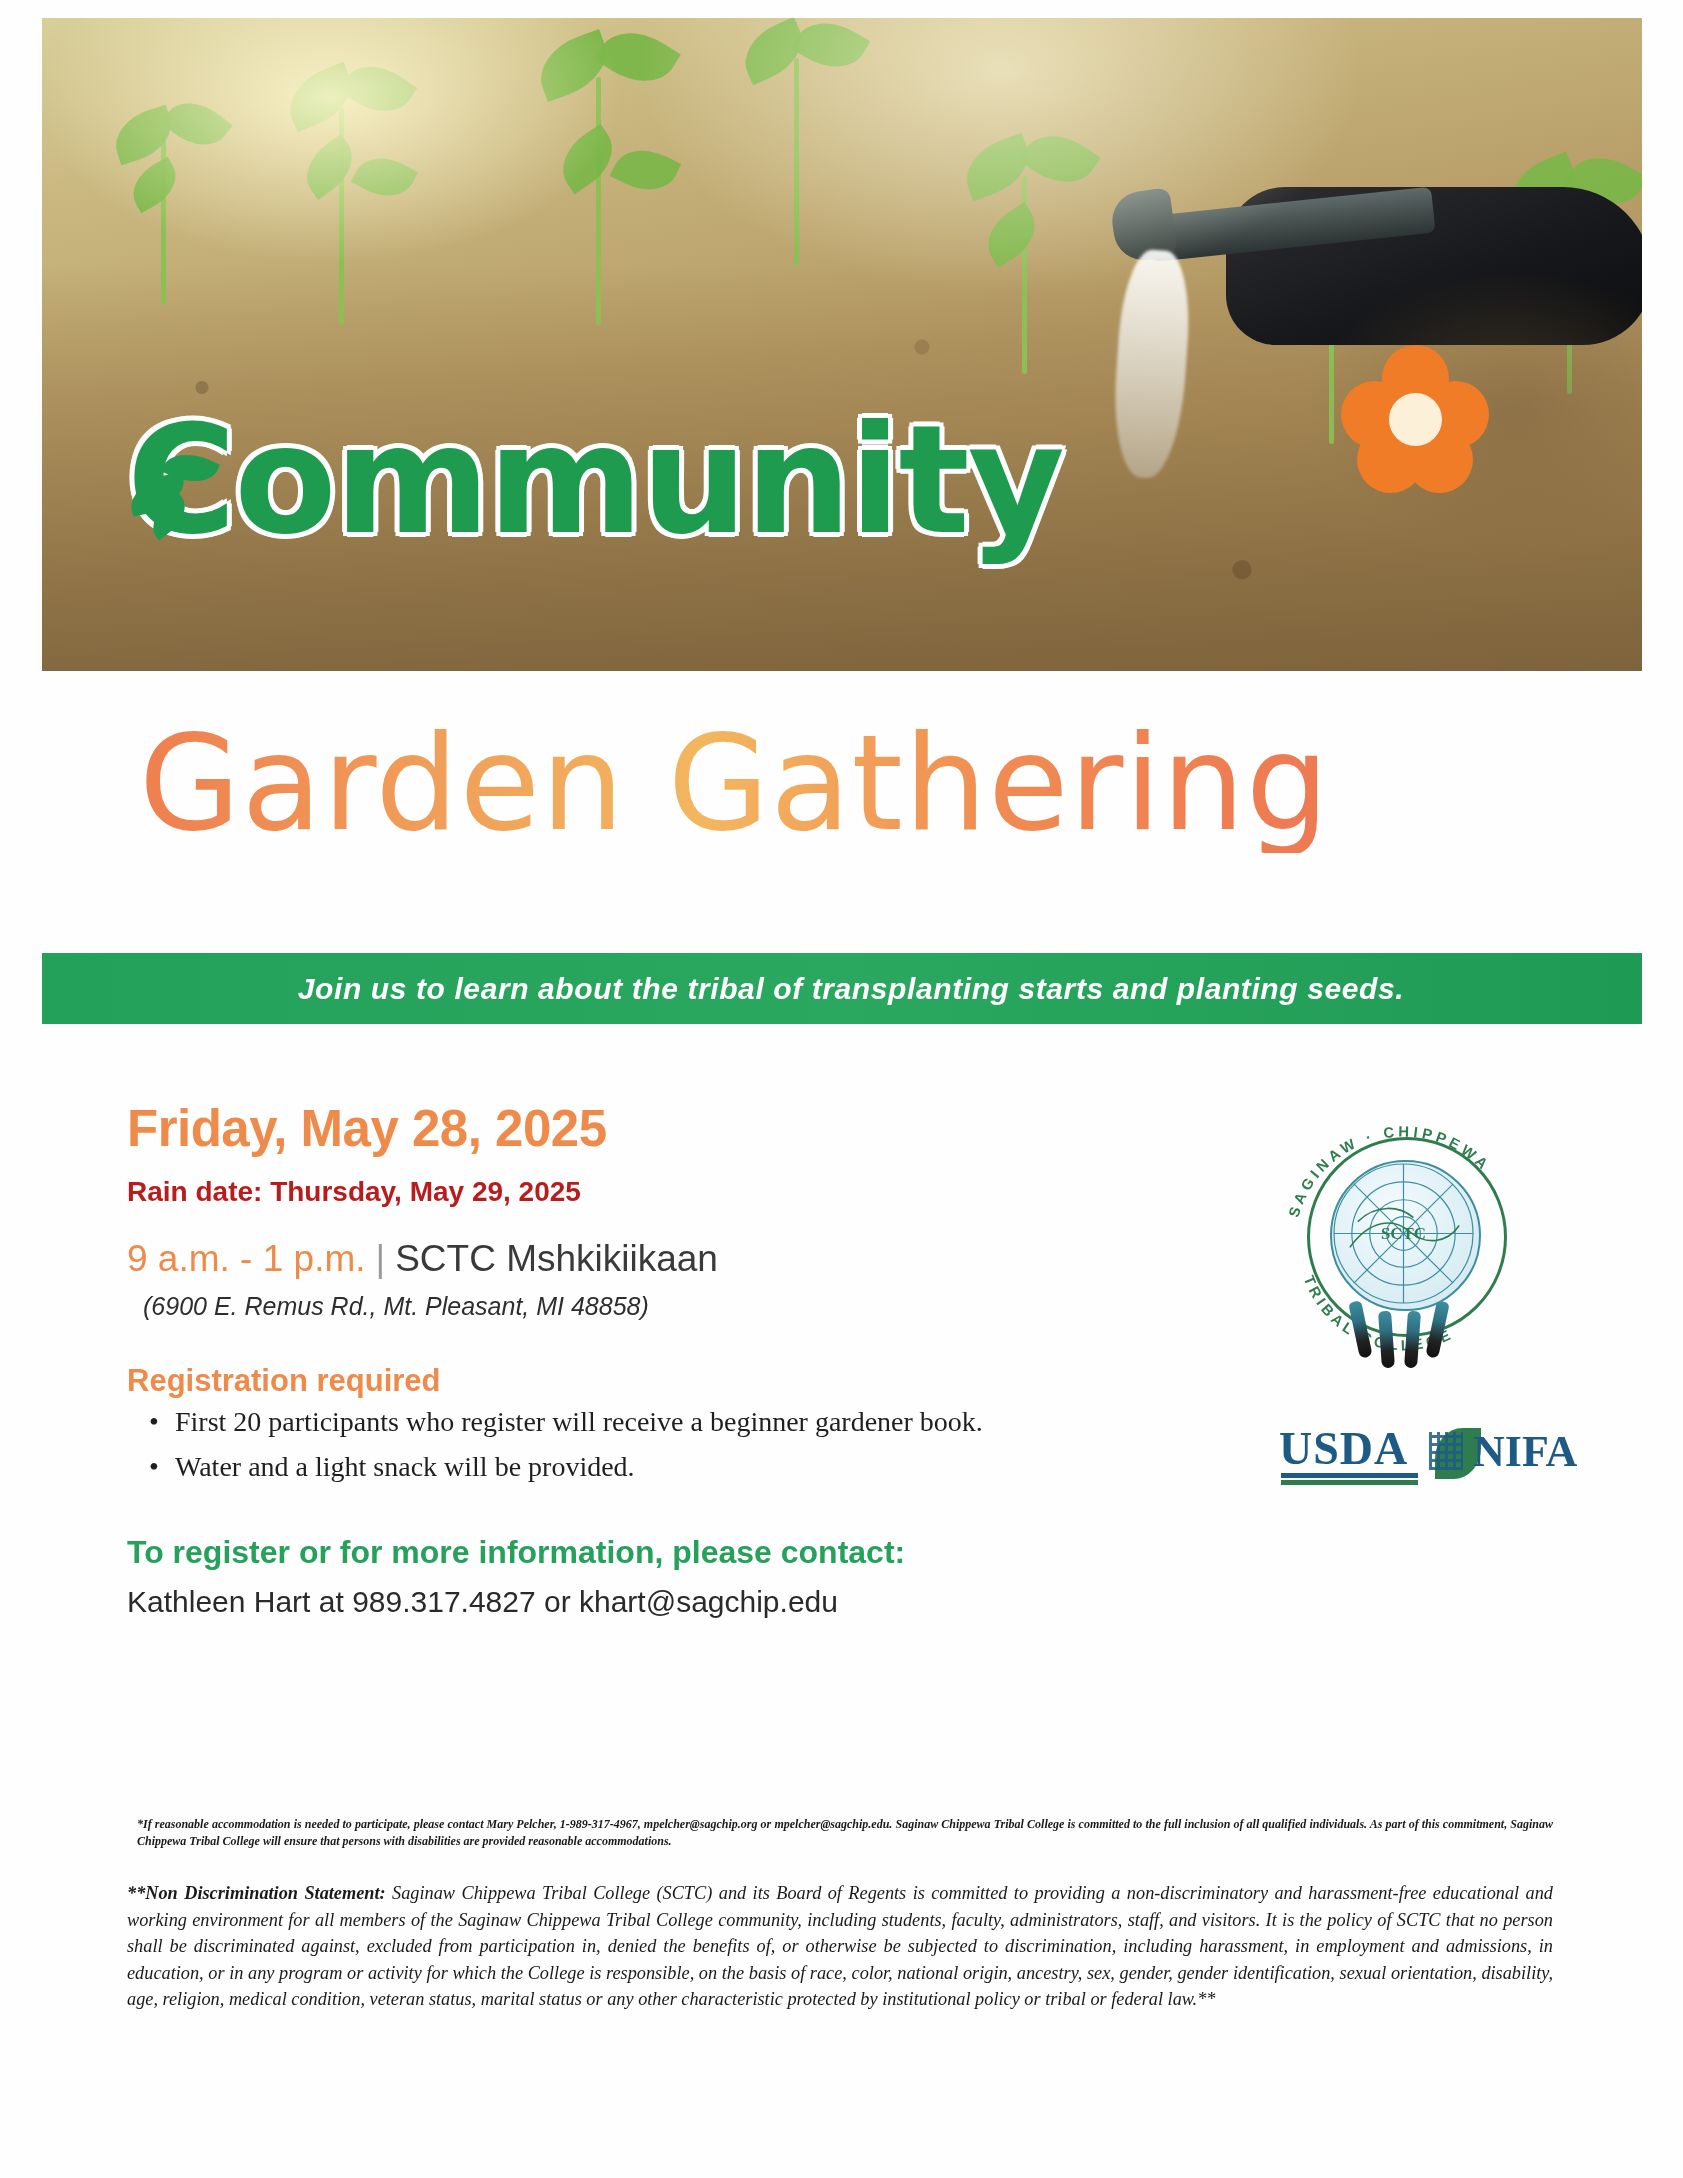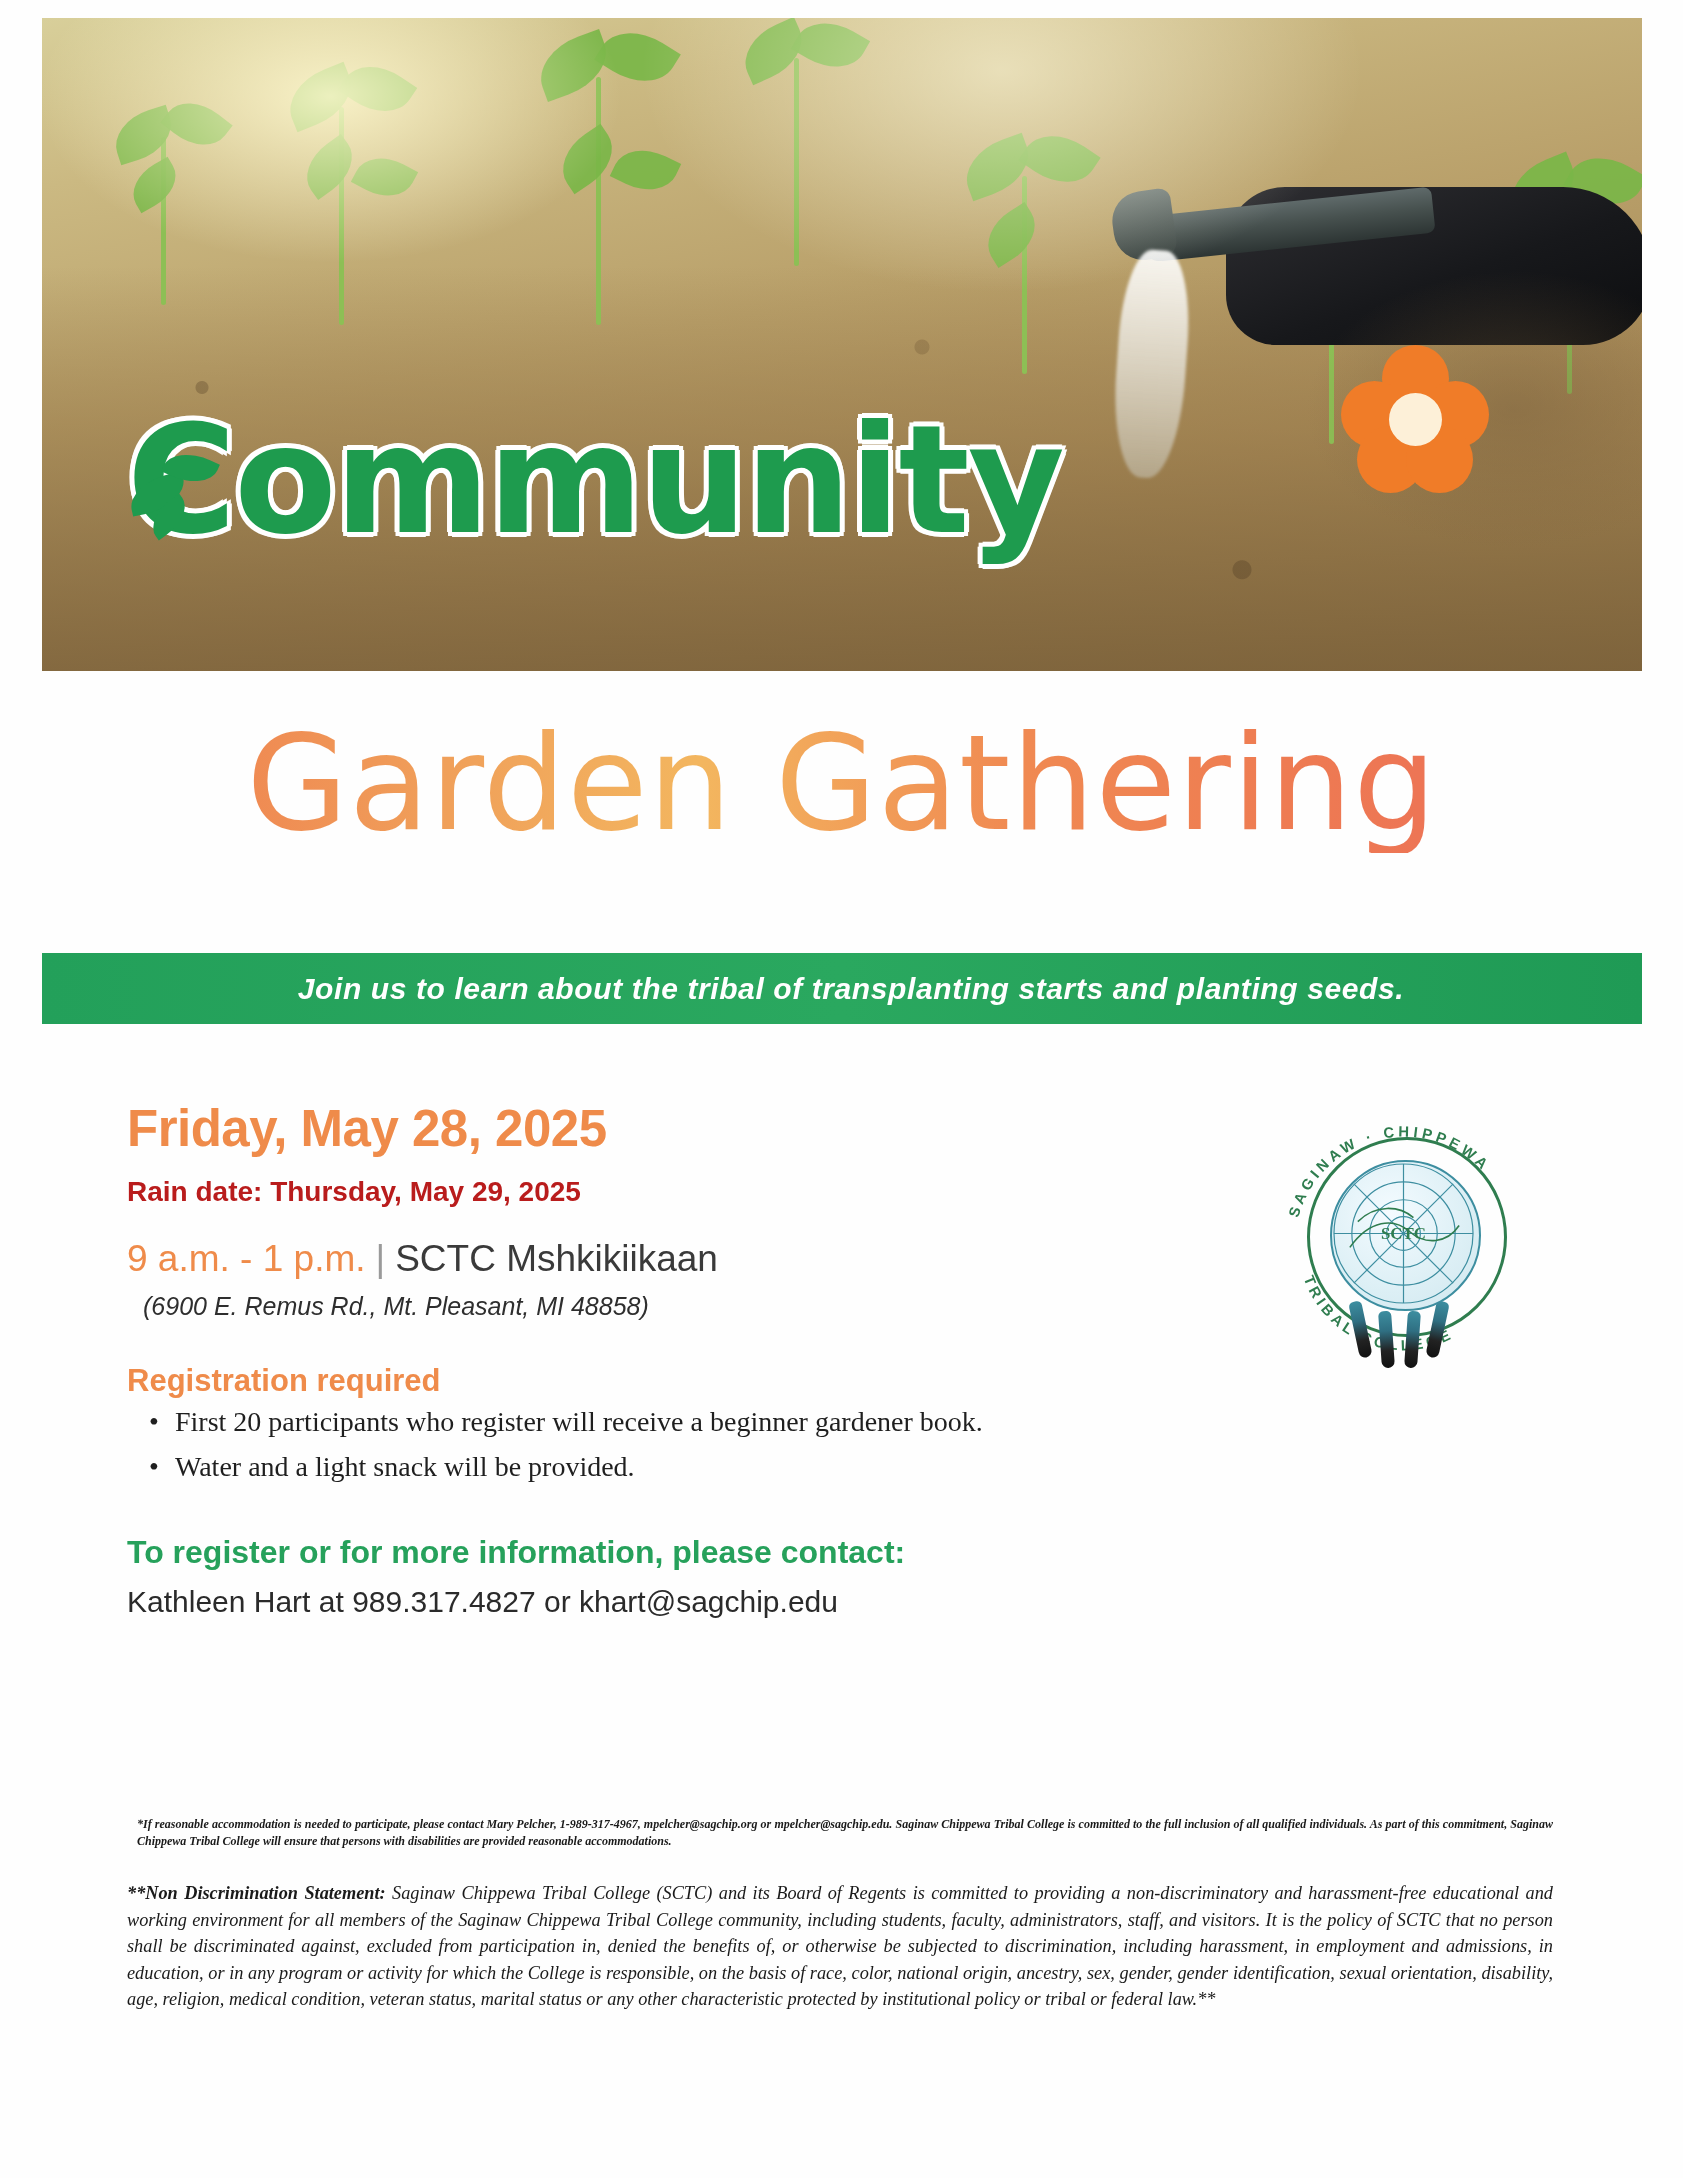--- a/index.html
+++ b/index.html
@@ -163,21 +163,21 @@
     width: 53px; height: 53px;
     background: #fdf0d8;
     border-radius: 50%;
   }
 
   .title-garden {
     position: absolute;
     left: 139px;
     top: 715px;
     width: 1406px;
-    text-align: center;
+    text-align: left;
     font-family: "DejaVu Sans", sans-serif;
     font-size: 131px;
     font-weight: normal;
     line-height: 1.05;
     background: linear-gradient(90deg, #ef7f4f 0%, #f0a05a 22%, #f3b65f 40%, #f08a52 62%, #ee7b52 82%, #ec6f58 100%);
     -webkit-background-clip: text;
     background-clip: text;
     color: transparent;
     letter-spacing: 1px;
   }
@@ -541,20 +541,27 @@
         </text>
       </svg>
     </div>
 
     <div class="feather" style="left:85px; top:194px; transform:rotate(-12deg);"></div>
     <div class="feather" style="left:111px; top:204px; transform:rotate(-4deg);"></div>
     <div class="feather" style="left:137px; top:204px; transform:rotate(4deg);"></div>
     <div class="feather" style="left:162px; top:194px; transform:rotate(12deg);"></div>
   </div>
 
+  <div class="usda-logo">
+    <div class="usda-text">USDA</div>
+    <div class="usda-bars"></div>
+    <div class="nifa-leaf"></div>
+    <div class="nifa-grid"></div>
+    <div class="nifa-text">NIFA</div>
+  </div>
 
   <div class="footnotes">
     <p class="fn fn-accom">*If reasonable accommodation is needed to participate, please contact Mary Pelcher, 1-989-317-4967, mpelcher@sagchip.org or mpelcher@sagchip.edu. Saginaw Chippewa Tribal College is committed to the full inclusion of all qualified individuals. As part of this commitment, Saginaw Chippewa Tribal College will ensure that persons with disabilities are provided reasonable accommodations.</p>
     <p class="fn fn-nds">
       <span class="lead">**Non Discrimination Statement:</span><span> Saginaw Chippewa Tribal College (SCTC) and its Board of Regents is committed to providing a non-discriminatory and harassment-free educational and working environment for all members of the Saginaw Chippewa Tribal College community, including students, faculty, administrators, staff, and visitors. It is the policy of SCTC that no person shall be discriminated against, excluded from participation in, denied the benefits of, or otherwise be subjected to discrimination, including harassment, in employment and admissions, in education, or in any program or activity for which the College is responsible, on the basis of race, color, national origin, ancestry, sex, gender, gender identification, sexual orientation, disability, age, religion, medical condition, veteran status, marital status or any other characteristic protected by institutional policy or tribal or federal law.**</span>
     </p>
   </div>
 
 </div>
 

